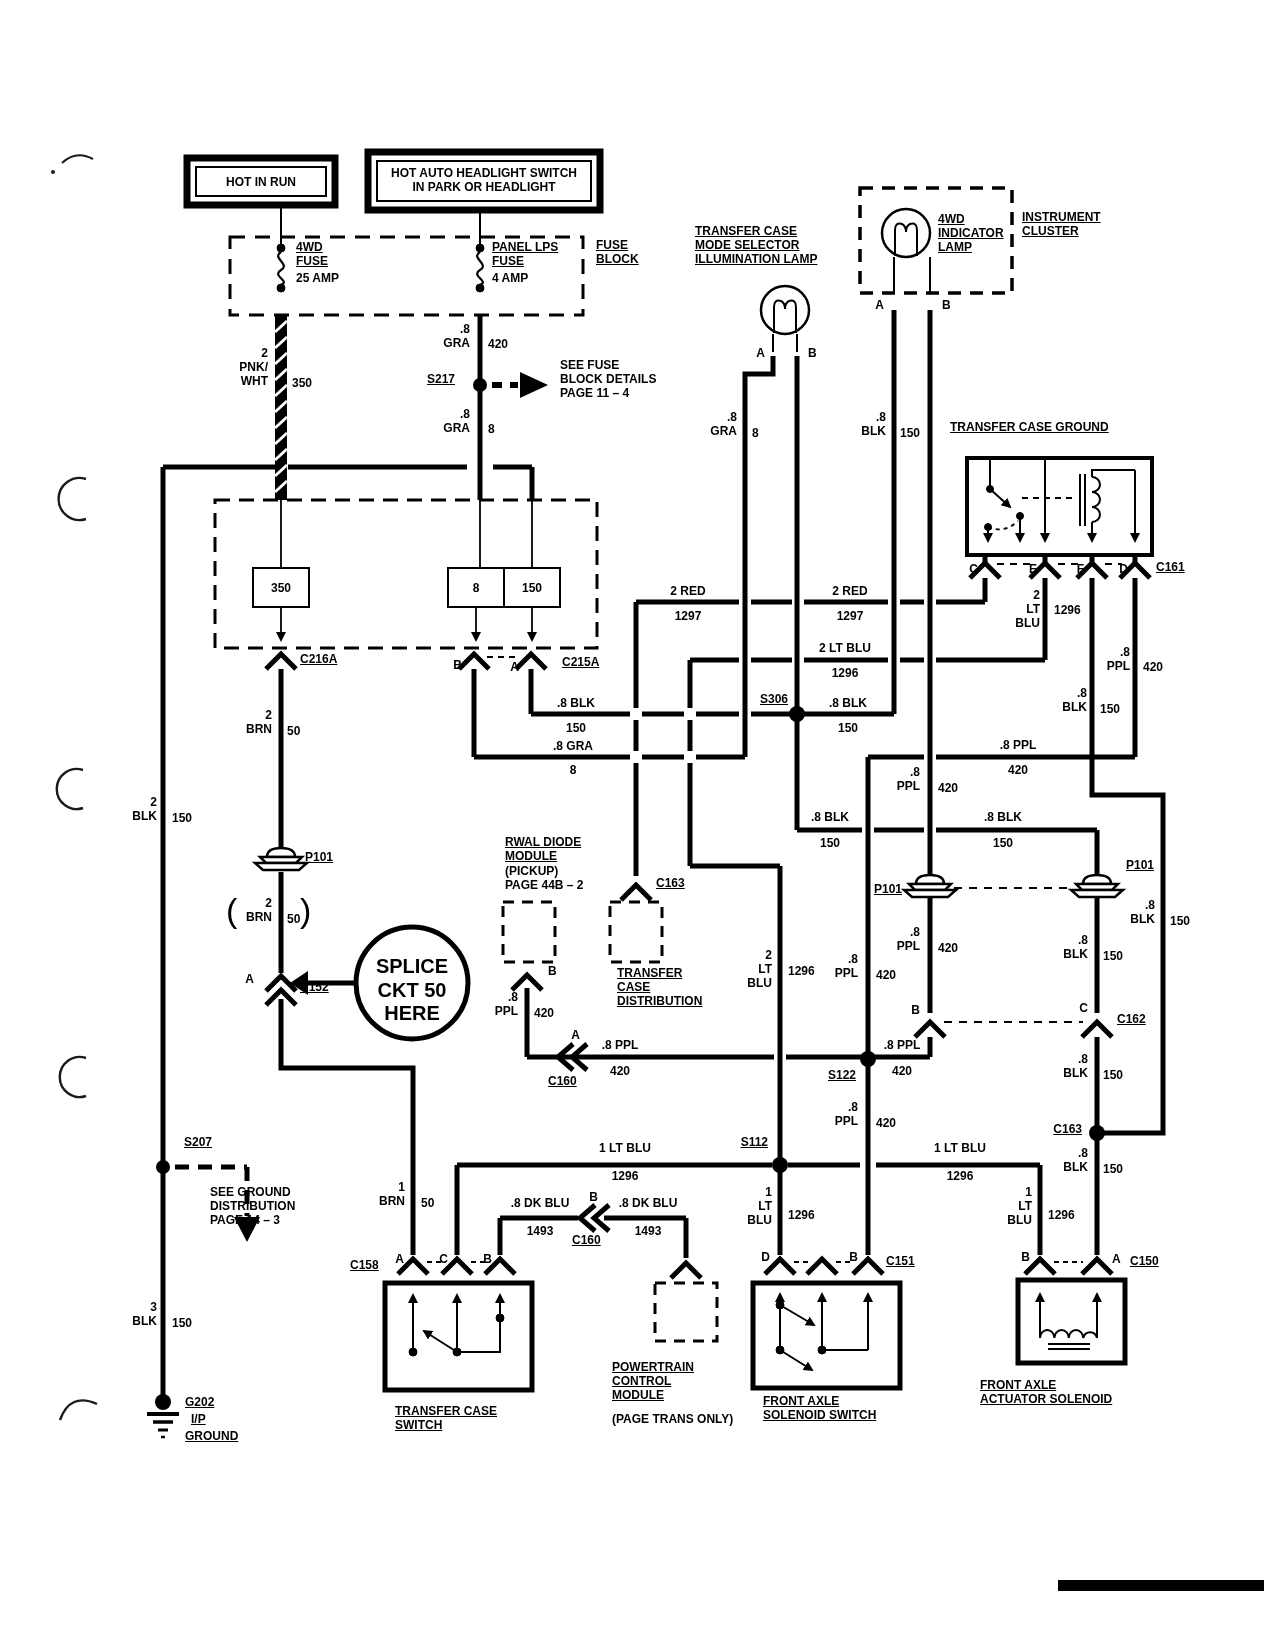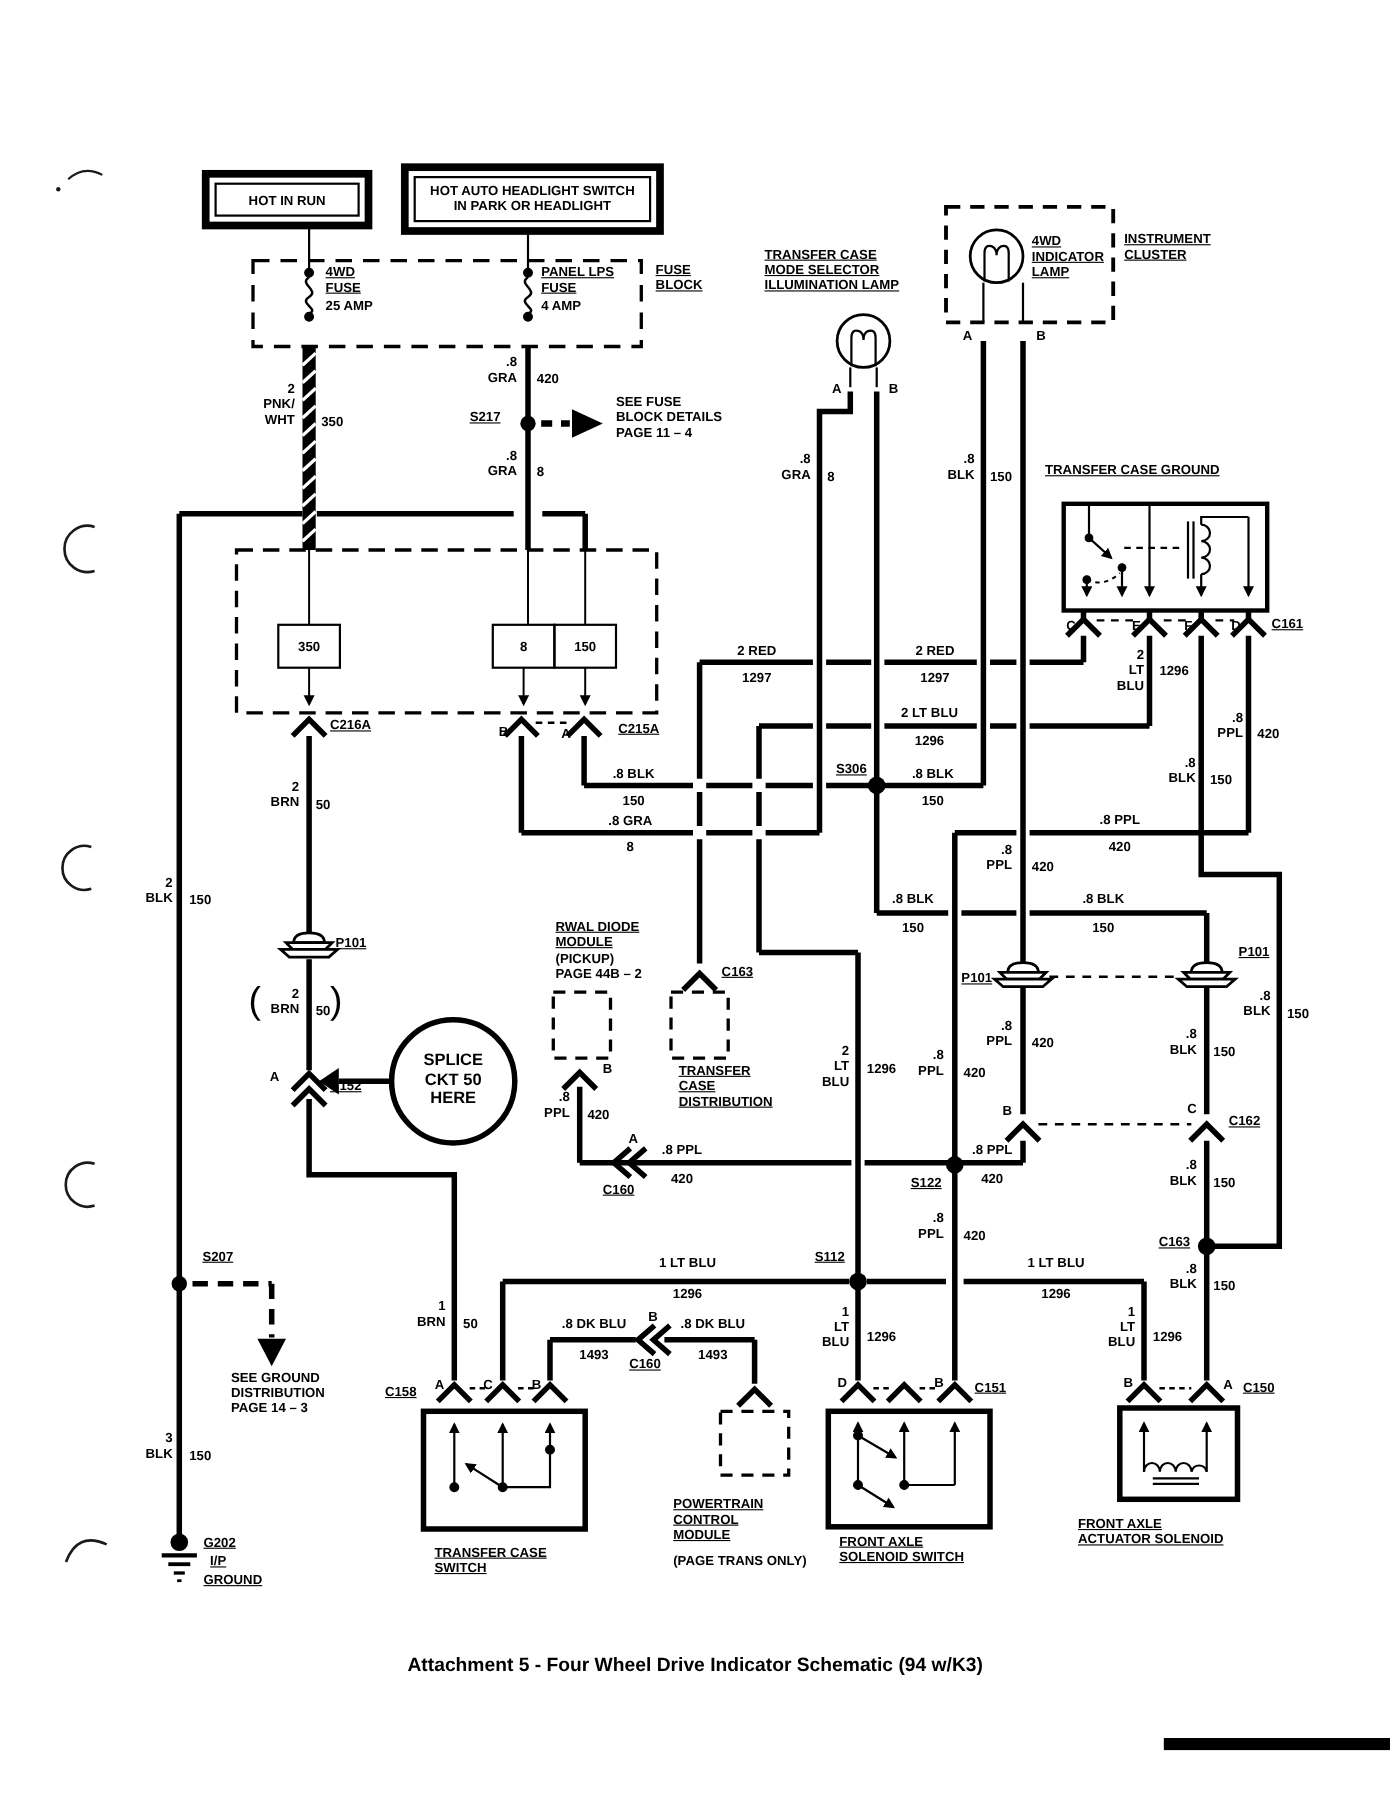--- a/index.html
+++ b/index.html
@@ -5,21 +5,21 @@
   html,body{margin:0;padding:0;background:#e8e8e8;}
   .page{position:relative;width:1264px;height:1632px;background:#ffffff;overflow:hidden;
         font-family:"Liberation Sans", sans-serif;color:#000;}
   svg{position:absolute;left:0;top:0;}
   .L{position:absolute;font-weight:bold;font-size:12px;line-height:1.18;white-space:pre-line;
      color:#000;letter-spacing:0;}
   .u{text-decoration:underline;}
   .ar{transform:translateX(-100%);text-align:right;}
   .ac{transform:translateX(-50%);text-align:center;}
   .big{font-size:17.5px;}
-  .med{font-size:15px;}
+  .med{font-size:20px;}
   .paren{font-size:34px;font-weight:normal;}
 </style>
 </head>
 <body>
 
 <div class="page">
 
 <svg width="1264" height="1632" viewBox="0 0 1264 1632">
   <defs>
     <marker id="arr" markerWidth="12" markerHeight="12" refX="8" refY="5" orient="auto" markerUnits="userSpaceOnUse">
@@ -352,21 +352,21 @@
 <div class="L med ac" style="left:412px;top:955px">SPLICE
 CKT 50
 HERE</div>
 <div class="L ar" style="left:254px;top:972px">A</div>
 <div class="L u" style="left:300px;top:980px">C152</div>
 
 <div class="L ar" style="left:157px;top:795px">2
 BLK</div>
 <div class="L" style="left:172px;top:811px">150</div>
 <div class="L u" style="left:184px;top:1135px">S207</div>
-<div class="L" style="left:210px;top:1245px">SEE GROUND
+<div class="L" style="left:210px;top:1185px">SEE GROUND
 DISTRIBUTION
 PAGE 14 – 3</div>
 <div class="L ar" style="left:157px;top:1300px">3
 BLK</div>
 <div class="L" style="left:172px;top:1316px">150</div>
 <div class="L u" style="left:185px;top:1395px">G202</div>
 <div class="L u" style="left:191px;top:1412px">I/P</div>
 <div class="L u" style="left:185px;top:1429px">GROUND</div>
 
 <div class="L u" style="left:695px;top:224px">TRANSFER CASE
@@ -529,15 +529,14 @@
 <div class="L u" style="left:886px;top:1254px">C151</div>
 <div class="L u" style="left:763px;top:1394px">FRONT AXLE
 SOLENOID SWITCH</div>
 
 <div class="L ar" style="left:1030px;top:1250px">B</div>
 <div class="L" style="left:1112px;top:1252px">A</div>
 <div class="L u" style="left:1130px;top:1254px">C150</div>
 <div class="L u" style="left:980px;top:1378px">FRONT AXLE
 ACTUATOR SOLENOID</div>
 
-<div class="L big" style="left:0;top:1503px;width:1264px;text-align:center;white-space:normal">Attachment 5 - Four Wheel Drive Indicator Schematic (94 w/K3)</div>
 
 </div>
 
 </body></html>

